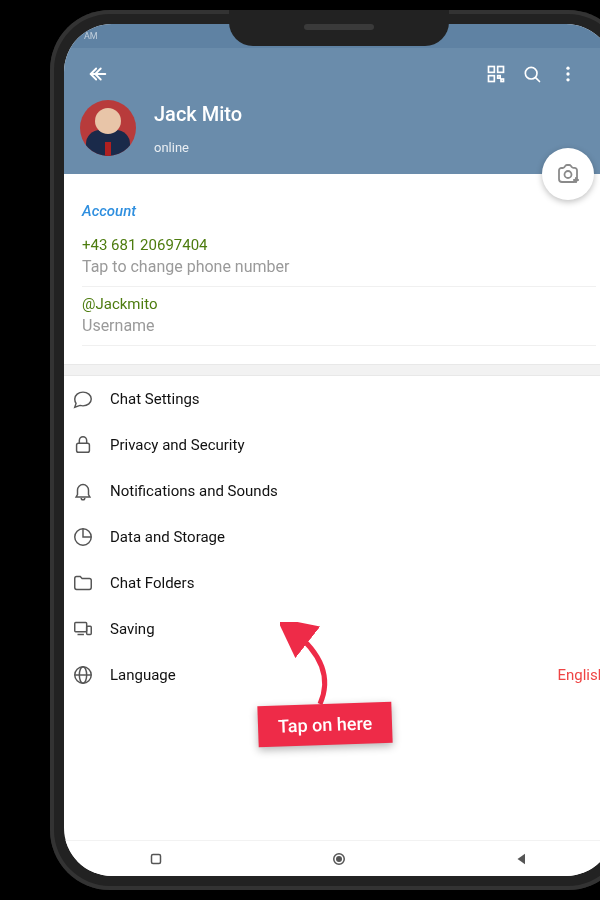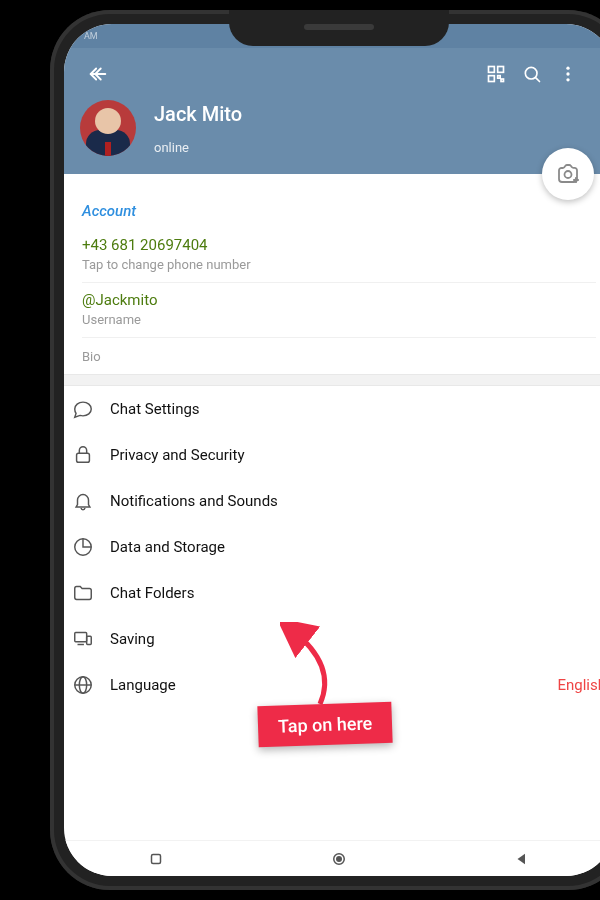--- a/index.html
+++ b/index.html
@@ -106,21 +106,21 @@
     color: #2f8fdf;
     font-size: 15px;
     font-weight: 500;
     padding: 14px 18px 8px 18px;
     font-style: italic;
   }
   .info-item {
     padding: 8px 18px 10px 18px;
   }
   .info-value { font-size: 15px; color: #4d7c0f; }
-  .info-sub { font-size: 13px; color: #9a9a9a; margin-top: 3px; }
+  .info-sub { font-size: 16px; color: #9a9a9a; margin-top: 3px; }
   .hr { height: 1px; background: rgba(0,0,0,0.06); margin: 0 18px; }
   .gap { height: 12px; background: #f2f2f2; border-top: 1px solid rgba(0,0,0,.04); border-bottom: 1px solid rgba(0,0,0,.04);}
   .settings-list .row {
     display: flex; align-items: center;
     padding: 12px 8px;
     cursor: pointer;
   }
   .settings-list .row .icn {
     width: 38px; display: flex; align-items: center; justify-content: flex-start;
   }
@@ -233,21 +233,20 @@
         <div class="info-value">+43 681 20697404</div>
         <div class="info-sub">Tap to change phone number</div>
       </div>
       <div class="hr"></div>
       <div class="info-item">
         <div class="info-value">@Jackmito</div>
         <div class="info-sub">Username</div>
       </div>
       <div class="hr"></div>
       <div class="info-item">
-        <div class="info-sub">Bio</div>
       </div>
     </div>
 
     <div class="gap"></div>
 
     <div>
       <div class="settings-list">
 
         <div class="row">
           <div class="icn">

